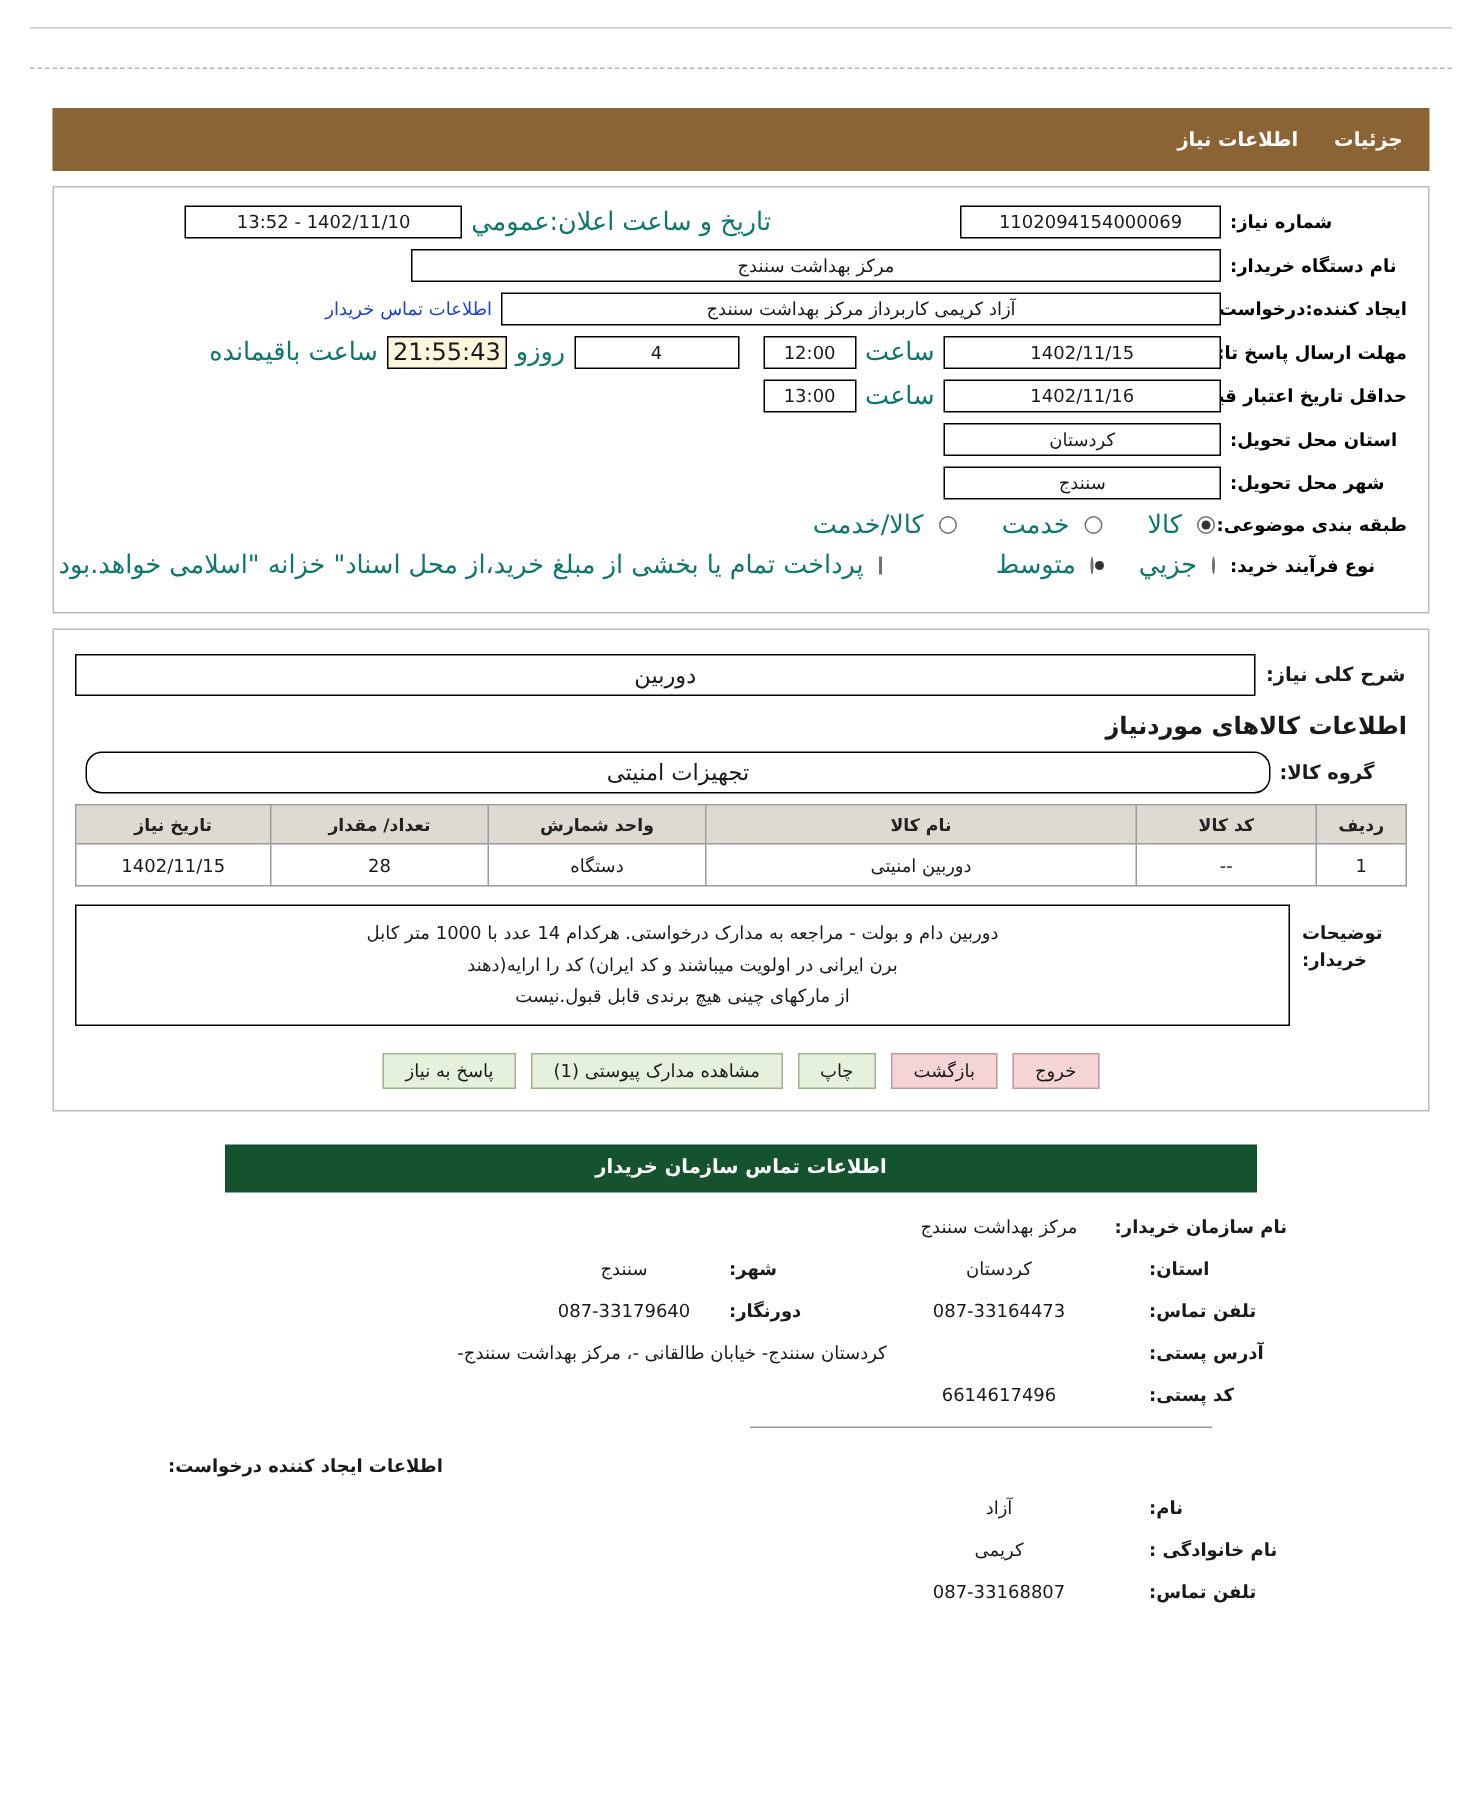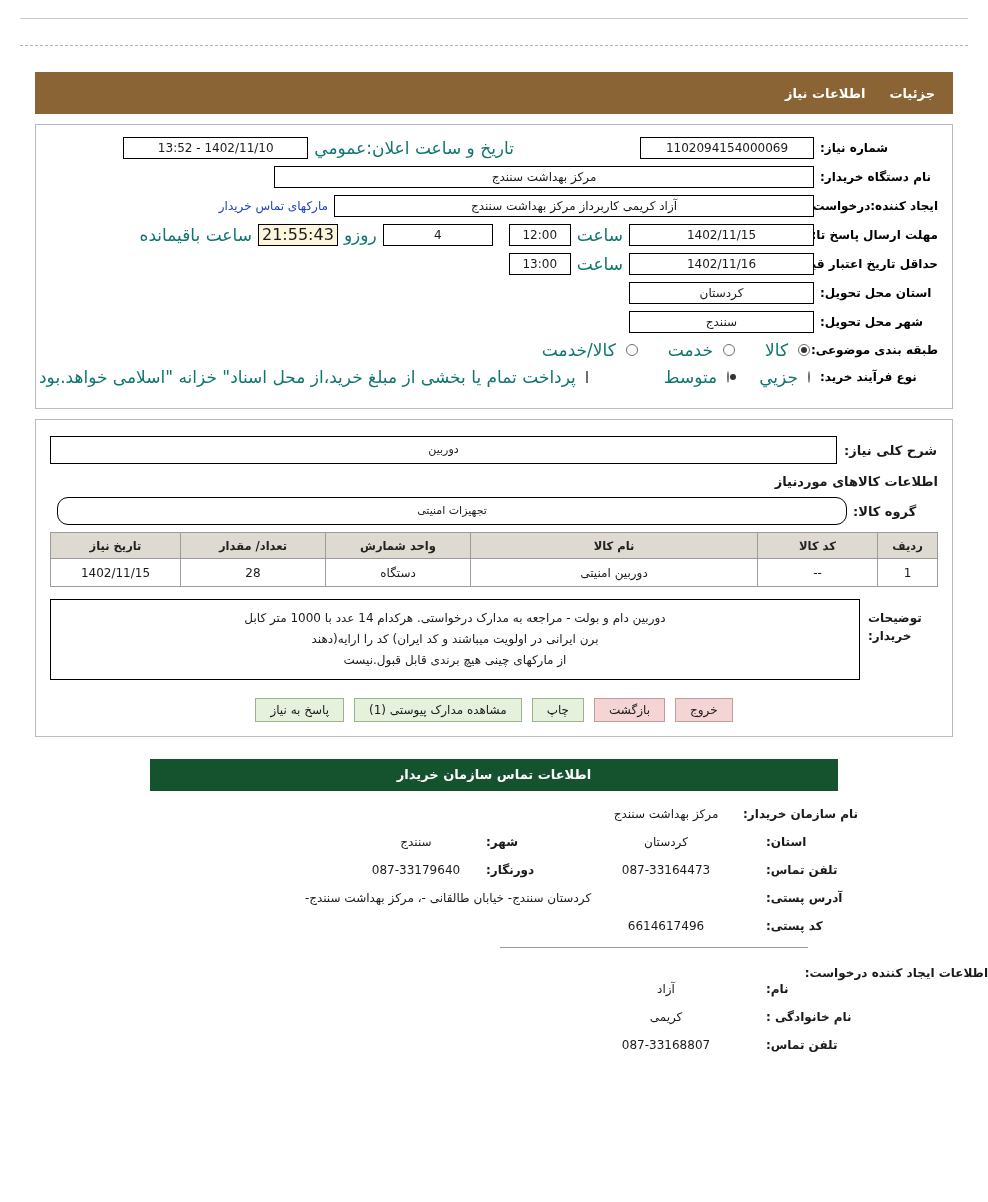--- a/index.html
+++ b/index.html
@@ -142,26 +142,26 @@
   .sec-title {
     font-size: 13px;
     font-weight: bold;
     white-space: nowrap;
   }
   .big-box {
     border: 1px solid #000;
     height: 28px;
     line-height: 26px;
     padding: 0 8px;
-    font-size: 11px;
+    font-size: 15px;
     text-align: center;
   }
   .subtitle {
     font-weight: bold;
-    font-size: 13px;
+    font-size: 16px;
     margin: 10px 0 8px 0;
   }
 
   table.items {
     width: 100%;
     border-collapse: collapse;
     margin-top: 6px;
     font-size: 12px;
   }
   table.items th {
@@ -269,23 +269,23 @@
   }
   .cval-wide { flex: 1 1 auto; text-align: center; }
 
   .hr-thin {
     border-top: 1px solid #9a9a9a;
     margin: 10px 180px 0 500px;
   }
   .sec-head2 {
     font-weight: bold;
     font-size: 12px;
-    text-align: right;
-    margin: 18px 0 2px 0;
-    padding-left: 76px;
+    text-align: left;
+    margin: 18px 0 14px 0;
+    padding-left: 112px;
   }
 </style>
 </head>
 <body>
 
 <div class="page">
   <div class="watermark">ستاد</div>
 
   <div class="content">
     <div class="topline"></div>
@@ -306,21 +306,21 @@
       </div>
 
       <div class="row">
         <div class="lbl w130">نام دستگاه خریدار:</div>
         <div class="box" style="width:540px;">مرکز بهداشت سنندج</div>
       </div>
 
       <div class="row">
         <div class="lbl w130">ایجاد کننده:درخواست</div>
         <div class="box" style="width:480px;">آزاد کریمی کاربرداز مرکز بهداشت سنندج</div>
-        <a class="link">مارکهای تماس خریدار</a>
+        <a class="link">اطلاعات تماس خریدار</a>
       </div>
 
       <div class="row">
         <div class="lbl w130">مهلت ارسال پاسخ تا:تاریخ</div>
         <div class="box num" style="width:185px;">1402/11/15</div>
         <div class="inline-lbl">ساعت</div>
         <div class="box num" style="width:62px;">12:00</div>
         <div class="box num" style="width:110px; margin-right:10px;">4</div>
         <div class="inline-lbl">روزو</div>
         <div class="countdown">21:55:43</div>

